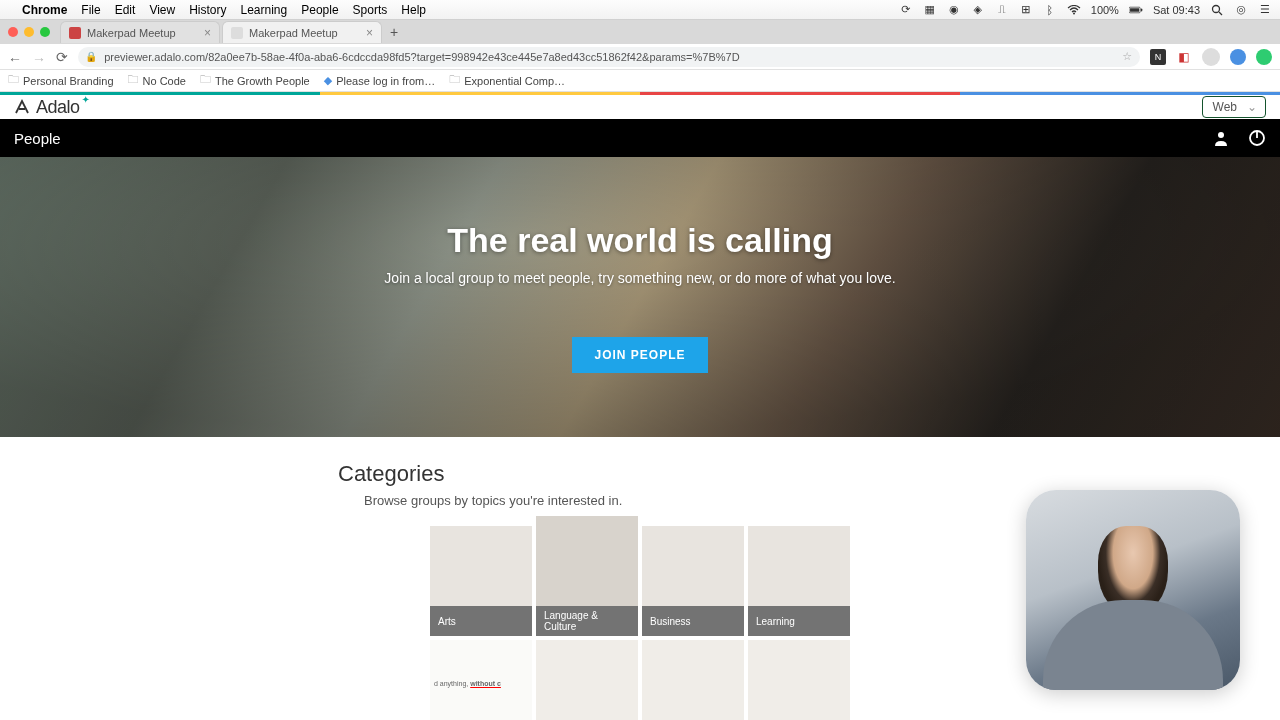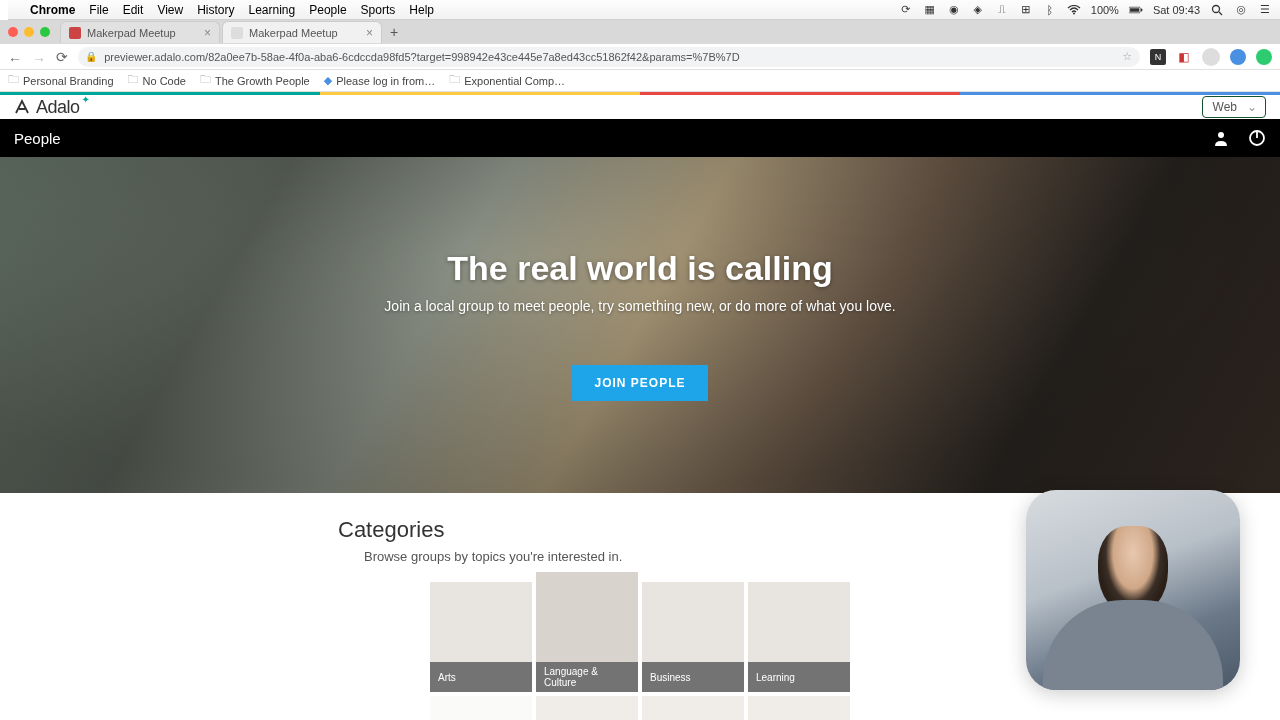--- a/index.html
+++ b/index.html
@@ -1,19 +1,19 @@
 <!DOCTYPE html>
 <html><head>
 <meta charset="utf-8">
 <style>
 * { margin: 0; padding: 0; box-sizing: border-box; }
 body { font-family: -apple-system, BlinkMacSystemFont, "Segoe UI", Helvetica, Arial, sans-serif; width: 1280px; height: 720px; overflow: hidden; background: #fff; position: relative; }
 
 
-.macmenu { height: 20px; background: linear-gradient(#fdfdfd,#f2f2f2); border-bottom: 1px solid #d0d0d0; display: flex; align-items: center; font-size: 12px; padding: 0 8px; justify-content: space-between; margin-left: 8px; }
+.macmenu { height: 20px; background: linear-gradient(#fdfdfd,#f2f2f2); border-bottom: 1px solid #d0d0d0; display: flex; align-items: center; font-size: 12px; padding: 0 8px; justify-content: space-between; }
 .macmenu .left { display: flex; align-items: center; gap: 14px; }
 .macmenu .left .apple { font-size: 13px; }
 .macmenu .left .bold { font-weight: 600; }
 .macmenu .right { display: flex; align-items: center; gap: 10px; font-size: 11px; color: #333; }
 .macmenu .right .ico { width: 14px; height: 14px; display: inline-flex; align-items: center; justify-content: center; }
 
 
 .tabstrip { height: 24px; background: #d9d9d9; display: flex; align-items: center; padding: 0 8px; gap: 0; }
 .traffic { display: flex; gap: 6px; margin-right: 10px; }
 .traffic span { width: 10px; height: 10px; border-radius: 50%; display: block; }
@@ -47,21 +47,21 @@
 .adalo-logo .dot { color: #00a699; position: relative; top: -8px; left: -4px; font-size: 10px; }
 .device-sel { border: 1px solid #14532d; border-radius: 4px; padding: 3px 28px 3px 10px; font-size: 12px; color: #555; position: relative; }
 .device-sel::after { content: "⌄"; position: absolute; right: 8px; color: #999; }
 
 
 .app-header { height: 38px; background: #000; color: #fff; display: flex; align-items: center; padding: 0 14px; justify-content: space-between; }
 .app-header .title { font-size: 15px; font-weight: 500; }
 .app-header .right { display: flex; gap: 18px; font-size: 18px; }
 
 
-.hero { height: 336px; position: relative; overflow: hidden; display: flex; flex-direction: column; align-items: center; justify-content: center; color: #fff; text-align: center; }
+.hero { height: 280px; position: relative; overflow: hidden; display: flex; flex-direction: column; align-items: center; justify-content: center; color: #fff; text-align: center; }
 .hero-bg { position: absolute; inset: 0; background: linear-gradient(120deg, #6b7a6e 0%, #5a6158 20%, #8a9085 35%, #a89878 50%, #6a5848 65%, #2a2622 80%, #3a2e26 100%); }
 .hero-bg::after { content:""; position:absolute; inset:0; background: radial-gradient(ellipse at 40% 30%, rgba(0,0,0,0) 0%, rgba(0,0,0,0.25) 70%); }
 .hero-content { position: relative; z-index: 2; }
 .hero h1 { font-size: 34px; font-weight: 700; margin-bottom: 10px; text-shadow: 0 1px 4px rgba(0,0,0,0.4); }
 .hero p { font-size: 14px; font-weight: 500; margin-bottom: 51px; text-shadow: 0 1px 3px rgba(0,0,0,0.4); }
 .hero button { background: #1ea4e9; color: #fff; border: none; padding: 11px 22px; font-size: 12px; font-weight: 600; letter-spacing: 1px; cursor: pointer; }
 
 
 .content { padding: 24px 0 0 0; }
 .cat-wrap { width: 520px; margin: 0 0 0 338px; }

